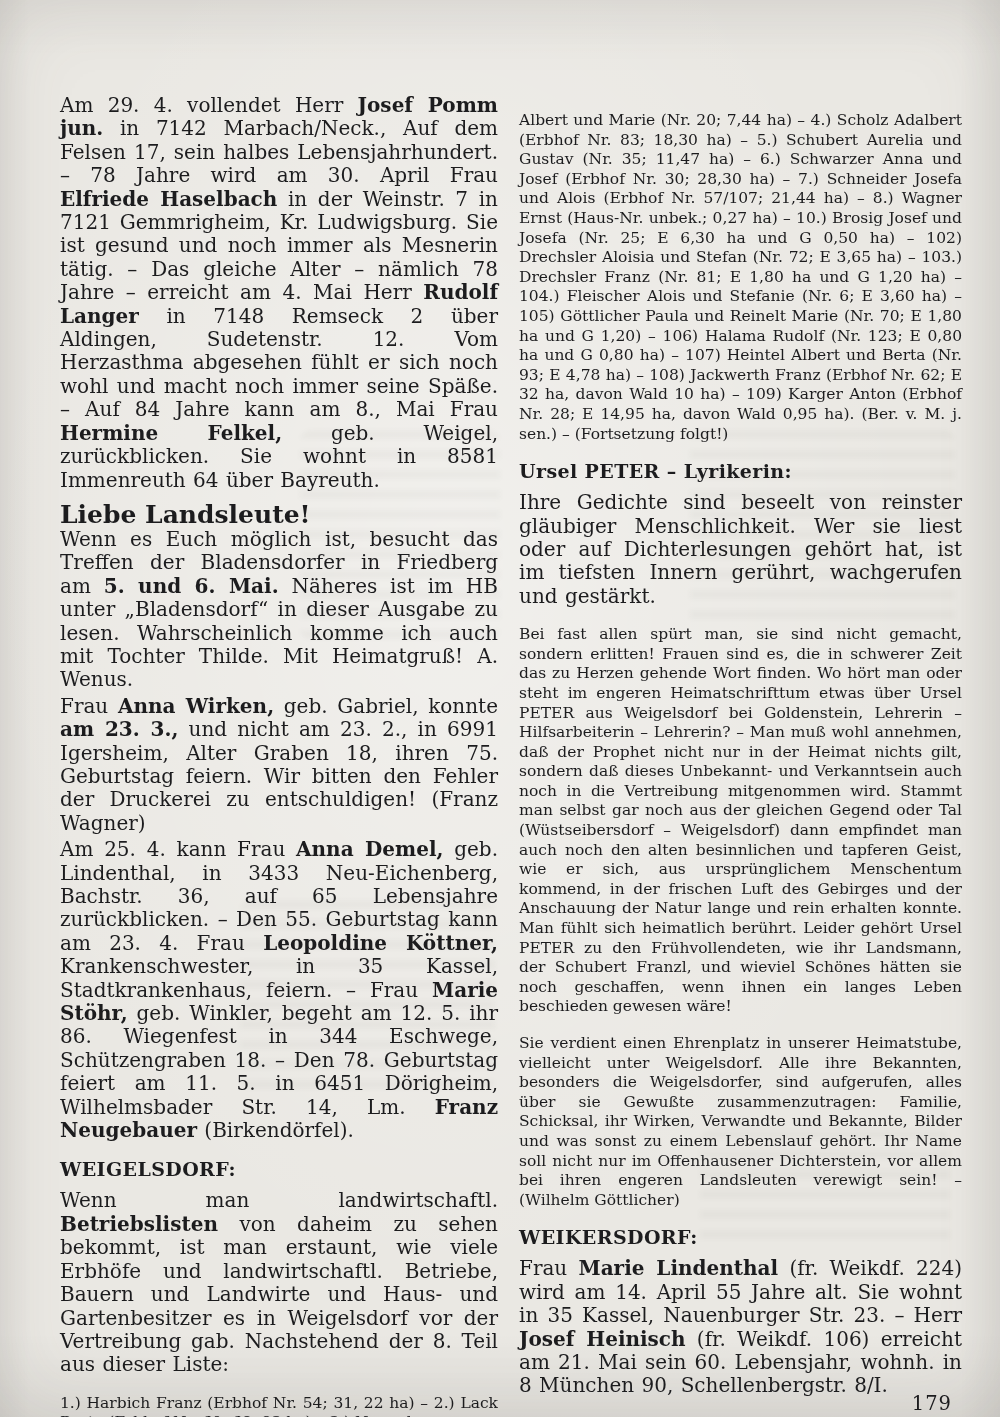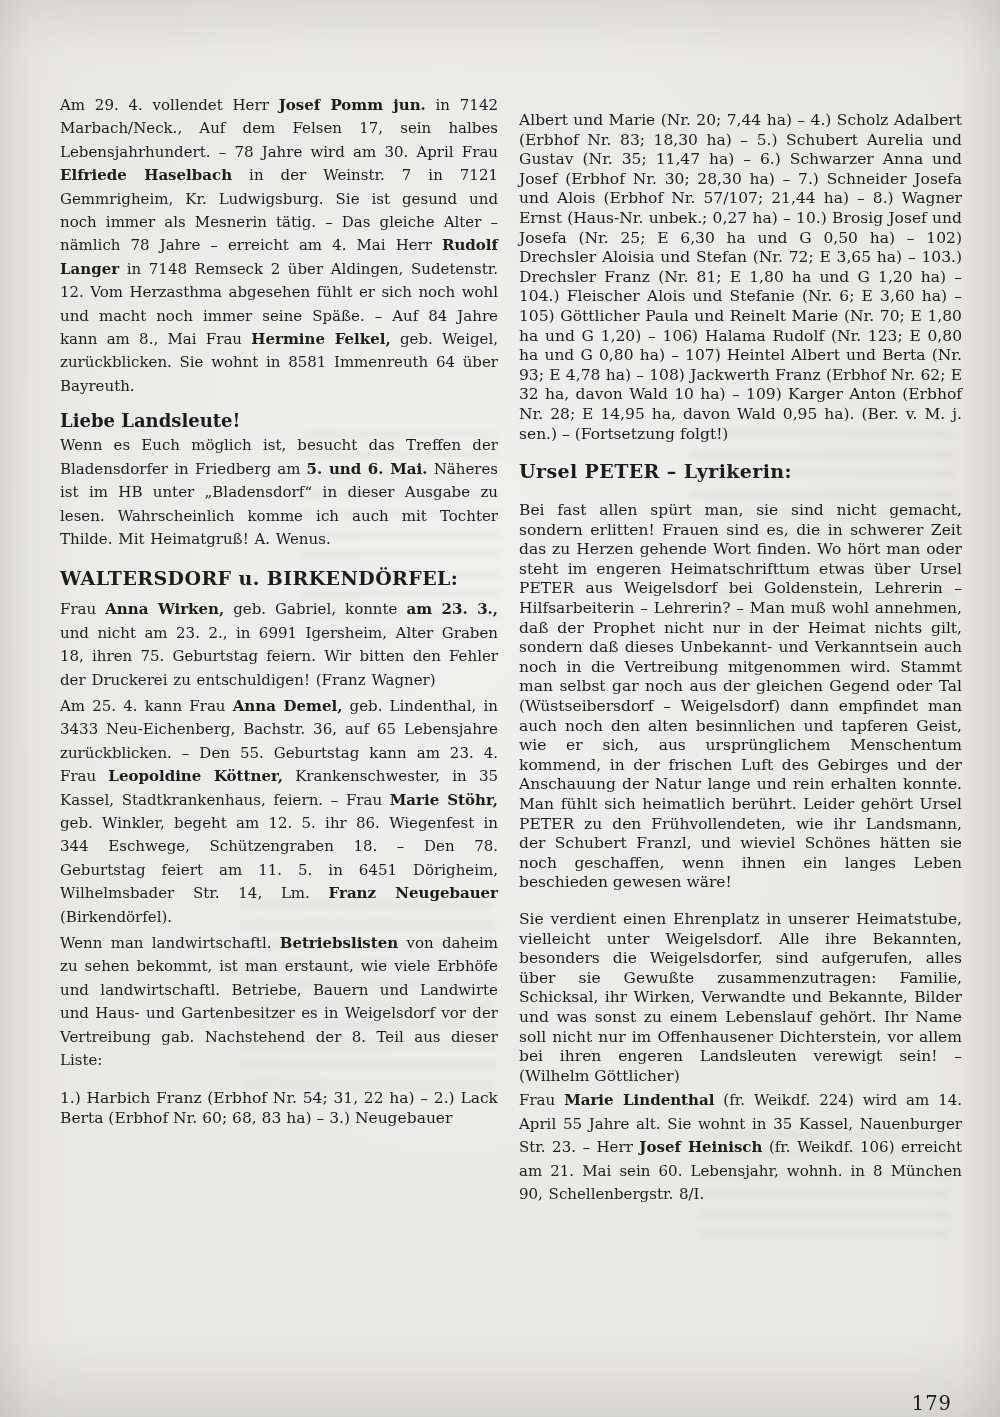--- a/index.html
+++ b/index.html
@@ -28,41 +28,41 @@
     top:94px; left:60px;
     width:902px;
     display:flex;
     gap:21px;
   }
   .column{ position:relative; z-index:2; }
   .col-left{ width:438px; }
   .col-right{ width:443px; }
 
   p.body{
-    font-size:15px;
+    font-size:20px;
     line-height:23.4px;
     text-align:justify;
     margin:0 0 3px 0;
     word-spacing:1px;
   }
   p.small{
     font-size:15.5px;
     line-height:19.6px;
     text-align:justify;
     margin:17px 0 3px 0;
   }
   p.heading{
     font-size:19px;
     line-height:25px;
     font-weight:bold;
     letter-spacing:.4px;
     margin:15px 0 7px 0;
   }
   p.heading-sm{
-    font-size:18px;
+    font-size:25px;
     line-height:24px;
     font-weight:bold;
     margin:11px 0 1px 0;
   }
   span.bold{ font-weight:bold; }
 
   .page-number{
     position:absolute;
     top:1392px;
     right:48px;
@@ -95,29 +95,31 @@
   <div class="bleed bleed-1"></div>
   <div class="bleed bleed-2"></div>
   <div class="bleed bleed-3"></div>
   <div class="bleed bleed-4"></div>
 
   <div class="columns">
     <div class="column col-left">
         <p class="body"><span>Am 29. 4. vollendet Herr </span><span class="bold">Josef Pomm jun.</span><span> in 7142 Marbach/Neck., Auf dem Felsen 17, sein halbes Lebensjahrhundert. – 78 Jahre wird am 30. April Frau </span><span class="bold">Elfriede Haselbach</span><span> in der Weinstr. 7 in 7121 Gemmrigheim, Kr. Ludwigsburg. Sie ist gesund und noch immer als Mesnerin tätig. – Das gleiche Alter – nämlich 78 Jahre – erreicht am 4. Mai Herr </span><span class="bold">Rudolf Langer</span><span> in 7148 Remseck 2 über Aldingen, Sudetenstr. 12. Vom Herzasthma abgesehen fühlt er sich noch wohl und macht noch immer seine Späße. – Auf 84 Jahre kann am 8., Mai Frau </span><span class="bold">Hermine Felkel,</span><span> geb. Weigel, zurückblicken. Sie wohnt in 8581 Immenreuth 64 über Bayreuth.</span></p>
         <p class="heading-sm"><span>Liebe Landsleute!</span></p>
         <p class="body"><span>Wenn es Euch möglich ist, besucht das Treffen der Bladensdorfer in Friedberg am </span><span class="bold">5. und 6. Mai.</span><span> Näheres ist im HB unter „Bladensdorf“ in dieser Ausgabe zu lesen. Wahrscheinlich komme ich auch mit Tochter Thilde. Mit Heimatgruß! A. Wenus.</span></p>
-        <p class="heading"><span>WALTERSDORF u. BIRKENDÖRFEL:</span></p>
         <p class="body"><span>Frau </span><span class="bold">Anna Wirken,</span><span> geb. Gabriel, konnte </span><span class="bold">am 23. 3.,</span><span> und nicht am 23. 2., in 6991 Igersheim, Alter Graben 18, ihren 75. Geburtstag feiern. Wir bitten den Fehler der Druckerei zu entschuldigen! (Franz Wagner)</span></p>
         <p class="body"><span>Am 25. 4. kann Frau </span><span class="bold">Anna Demel,</span><span> geb. Lindenthal, in 3433 Neu-Eichenberg, Bachstr. 36, auf 65 Lebensjahre zurückblicken. – Den 55. Geburtstag kann am 23. 4. Frau </span><span class="bold">Leopoldine Köttner,</span><span> Krankenschwester, in 35 Kassel, Stadtkrankenhaus, feiern. – Frau </span><span class="bold">Marie Stöhr,</span><span> geb. Winkler, begeht am 12. 5. ihr 86. Wiegenfest in 344 Eschwege, Schützengraben 18. – Den 78. Geburtstag feiert am 11. 5. in 6451 Dörigheim, Wilhelmsbader Str. 14, Lm. </span><span class="bold">Franz Neugebauer</span><span> (Birkendörfel).</span></p>
+        <p class="heading"><span>WEIGELSDORF:</span></p>
         <p class="body"><span>Wenn man landwirtschaftl. </span><span class="bold">Betriebslisten</span><span> von daheim zu sehen bekommt, ist man erstaunt, wie viele Erbhöfe und landwirtschaftl. Betriebe, Bauern und Landwirte und Haus- und Gartenbesitzer es in Weigelsdorf vor der Vertreibung gab. Nachstehend der 8. Teil aus dieser Liste:</span></p>
         <p class="small"><span>1.) Harbich Franz (Erbhof Nr. 54; 31, 22 ha) – 2.) Lack Berta (Erbhof Nr. 60; 68, 83 ha) – 3.) Neugebauer</span></p>
       </div>
     <div class="column col-right">
         <p class="small"><span>Albert und Marie (Nr. 20; 7,44 ha) – 4.) Scholz Adalbert (Erbhof Nr. 83; 18,30 ha) – 5.) Schubert Aurelia und Gustav (Nr. 35; 11,47 ha) – 6.) Schwarzer Anna und Josef (Erbhof Nr. 30; 28,30 ha) – 7.) Schneider Josefa und Alois (Erbhof Nr. 57/107; 21,44 ha) – 8.) Wagner Ernst (Haus-Nr. unbek.; 0,27 ha) – 10.) Brosig Josef und Josefa (Nr. 25; E 6,30 ha und G 0,50 ha) – 102) Drechsler Aloisia und Stefan (Nr. 72; E 3,65 ha) – 103.) Drechsler Franz (Nr. 81; E 1,80 ha und G 1,20 ha) – 104.) Fleischer Alois und Stefanie (Nr. 6; E 3,60 ha) – 105) Göttlicher Paula und Reinelt Marie (Nr. 70; E 1,80 ha und G 1,20) – 106) Halama Rudolf (Nr. 123; E 0,80 ha und G 0,80 ha) – 107) Heintel Albert und Berta (Nr. 93; E 4,78 ha) – 108) Jackwerth Franz (Erbhof Nr. 62; E 32 ha, davon Wald 10 ha) – 109) Karger Anton (Erbhof Nr. 28; E 14,95 ha, davon Wald 0,95 ha). (Ber. v. M. j. sen.) – (Fortsetzung folgt!)</span></p>
         <p class="heading"><span>Ursel PETER – Lyrikerin:</span></p>
+        <p class="body"><span>Ihre Gedichte sind beseelt von reinster gläubiger Menschlichkeit. Wer sie liest oder auf Dichterlesungen gehört hat, ist im tiefsten Innern gerührt, wachgerufen und gestärkt.</span></p>
         <p class="small"><span>Bei fast allen spürt man, sie sind nicht gemacht, sondern erlitten! Frauen sind es, die in schwerer Zeit das zu Herzen gehende Wort finden. Wo hört man oder steht im engeren Heimatschrifttum etwas über Ursel PETER aus Weigelsdorf bei Goldenstein, Lehrerin – Hilfsarbeiterin – Lehrerin? – Man muß wohl annehmen, daß der Prophet nicht nur in der Heimat nichts gilt, sondern daß dieses Unbekannt- und Verkanntsein auch noch in die Vertreibung mitgenommen wird. Stammt man selbst gar noch aus der gleichen Gegend oder Tal (Wüstseibersdorf – Weigelsdorf) dann empfindet man auch noch den alten besinnlichen und tapferen Geist, wie er sich, aus ursprünglichem Menschentum kommend, in der frischen Luft des Gebirges und der Anschauung der Natur lange und rein erhalten konnte. Man fühlt sich heimatlich berührt. Leider gehört Ursel PETER zu den Frühvollendeten, wie ihr Landsmann, der Schubert Franzl, und wieviel Schönes hätten sie noch geschaffen, wenn ihnen ein langes Leben beschieden gewesen wäre!</span></p>
         <p class="small"><span>Sie verdient einen Ehrenplatz in unserer Heimatstube, vielleicht unter Weigelsdorf. Alle ihre Bekannten, besonders die Weigelsdorfer, sind aufgerufen, alles über sie Gewußte zusammenzutragen: Familie, Schicksal, ihr Wirken, Verwandte und Bekannte, Bilder und was sonst zu einem Lebenslauf gehört. Ihr Name soll nicht nur im Offenhausener Dichterstein, vor allem bei ihren engeren Landsleuten verewigt sein! – (Wilhelm Göttlicher)</span></p>
+        <p class="heading"><span>WEIKERSDORF:</span></p>
         <p class="body"><span>Frau </span><span class="bold">Marie Lindenthal</span><span> (fr. Weikdf. 224) wird am 14. April 55 Jahre alt. Sie wohnt in 35 Kassel, Nauenburger Str. 23. – Herr </span><span class="bold">Josef Heinisch</span><span> (fr. Weikdf. 106) erreicht am 21. Mai sein 60. Lebensjahr, wohnh. in 8 München 90, Schellenbergstr. 8/I.</span></p>
       </div>
   </div>
 
   <div class="page-number">179</div>
 </div>
 
 </body></html>

